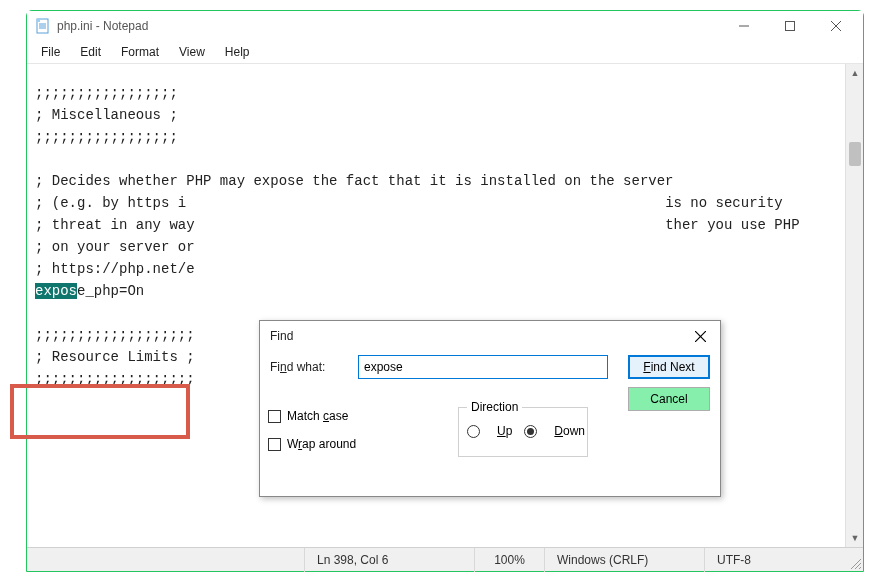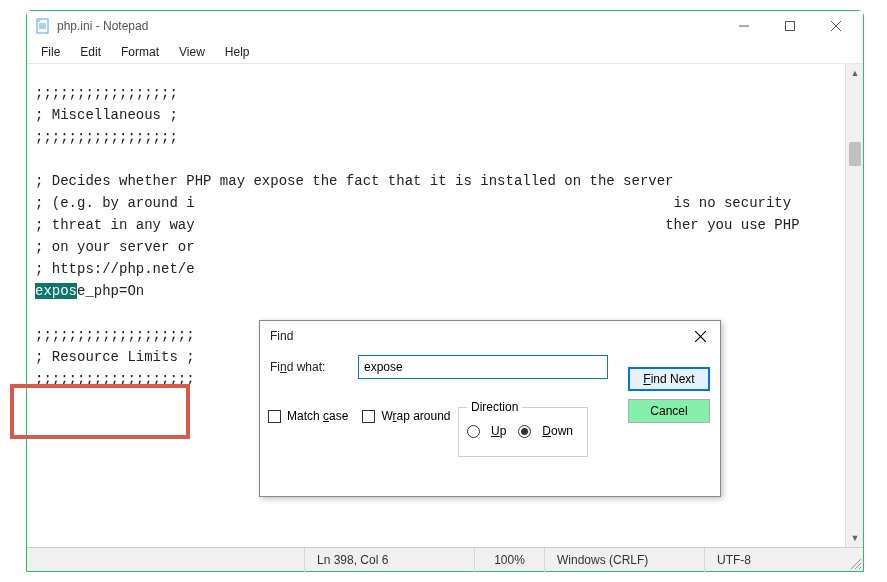--- a/index.html
+++ b/index.html
@@ -163,53 +163,53 @@
       cursor: pointer;
       display:flex; align-items:center; justify-content:center;
     }
     .fd-btn.primary {
       border: 2px solid #0078d7;
       background: #e5f1fb;
     }
     .fd-btn u { text-decoration: underline; }
     .fd-btn-stack {
       position:absolute;
-      right: 10px; top: 16px;
+      right: 10px; top: 4px;
       display:flex; flex-direction:column; gap:8px;
     }
     .fd-direction {
       position:absolute;
       left: 198px; top: 56px;
       width: 130px; height: 50px;
       border: 1px solid #d0d0d0;
     }
     .fd-direction .grp-label {
       position:absolute; top:-8px; left:8px;
       background:#fff; padding:0 4px;
       font-size:12px;
     }
     .fd-direction .radios {
       display:flex; gap: 12px;
       padding: 16px 8px 4px 8px;
       font-size:12px;
       align-items:center;
     }
     .radio {
-      display:flex; align-items:center; gap:11px; cursor:pointer;
+      display:flex; align-items:center; gap:17px; cursor:pointer;
     }
     .radio .circ {
       width:13px; height:13px; border:1px solid #333; border-radius:50%;
       display:flex; align-items:center; justify-content:center;
     }
     .radio.checked .circ::after {
       content:""; width:7px; height:7px; border-radius:50%; background:#333;
     }
     .fd-checks {
       position:absolute; left:8px; top:58px;
-      display:flex; gap:14px;
+      display:flex; flex-direction:column; gap:14px;
       font-size:12px;
     }
     .chk { display:flex; align-items:center; gap:6px; cursor:pointer; }
     .chk .box { width:13px; height:13px; border:1px solid #333; }
     
     .statusbar {
       height: 24px;
       border-top: 1px solid #d0d0d0;
       background: #f0f0f0;
       display:flex;
@@ -276,21 +276,21 @@
     <div class="menu-item">View</div>
     <div class="menu-item">Help</div>
   </div>
 
   <div class="editor-area">
     <div class="editor-content"><span>;;;;;;;;;;;;;;;;;</span>
 <span>; Miscellaneous ;</span>
 <span>;;;;;;;;;;;;;;;;;</span>
 <span></span>
 <span>; Decides whether PHP may expose the fact that it is installed on the server</span>
-<span>; (e.g. by around i</span>                                                         <span>is no security</span>
+<span>; (e.g. by https i</span>                                                         <span>is no security</span>
 <span>; threat in any way</span>                                                        <span>ther you use PHP</span>
 <span>; on your server or</span>
 <span>; https://php.net/e</span>
 <span class="sel">expos</span><span>e_php=On</span>
 <span></span>
 <span>;;;;;;;;;;;;;;;;;;;</span>
 <span>; Resource Limits ;</span>
 <span>;;;;;;;;;;;;;;;;;;;</span></div>
 
     <div class="scrollbar-v">

